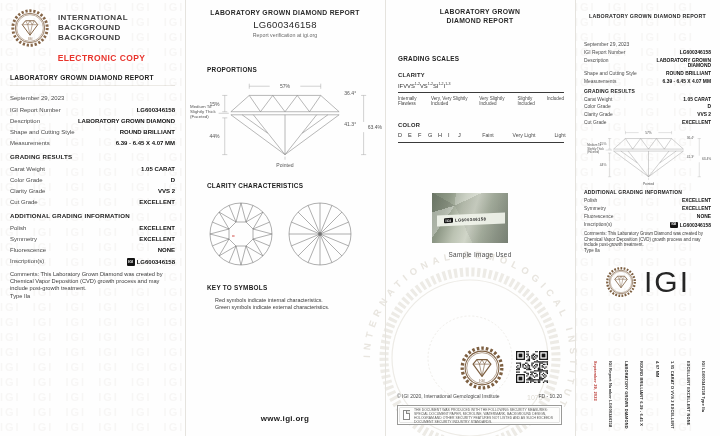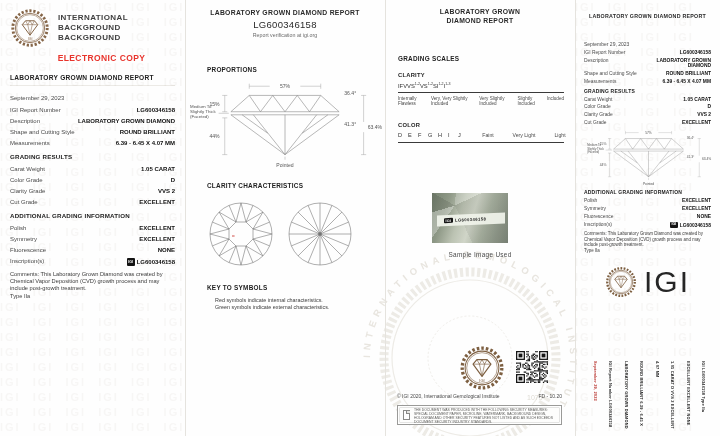--- a/index.html
+++ b/index.html
@@ -288,20 +288,21 @@
       <circle r="1.6" class="cc-line"></circle>
       <path class="cc-line" d="M0,0 L31,0 M0,0 L-31,0 M0,0 L0,31 M0,0 L0,-31 M0,0 L21.9,21.9 M0,0 L-21.9,21.9 M0,0 L21.9,-21.9 M0,0 L-21.9,-21.9 M0,0 L28.6,11.9 M0,0 L11.9,28.6 M0,0 L-11.9,28.6 M0,0 L-28.6,11.9 M0,0 L-28.6,-11.9 M0,0 L-11.9,-28.6 M0,0 L11.9,-28.6 M0,0 L28.6,-11.9"></path>
     </svg>
 
     <div class="sub-hdr" id="key-hdr">KEY TO SYMBOLS</div>
     <div class="key-lines">
       <div>Red symbols indicate internal characteristics.</div>
       <div>Green symbols indicate external characteristics.</div>
     </div>
 
+    <div class="p2-site">www.igi.org</div>
   </div>
 
   <div class="panel" id="panel3">
     <div class="p3-head">
       <div>LABORATORY GROWN</div>
       <div>DIAMOND REPORT</div>
     </div>
 
     <div class="sub-hdr" id="gs-hdr">GRADING SCALES</div>
     <div class="sub-hdr" id="clar-hdr">CLARITY</div>

